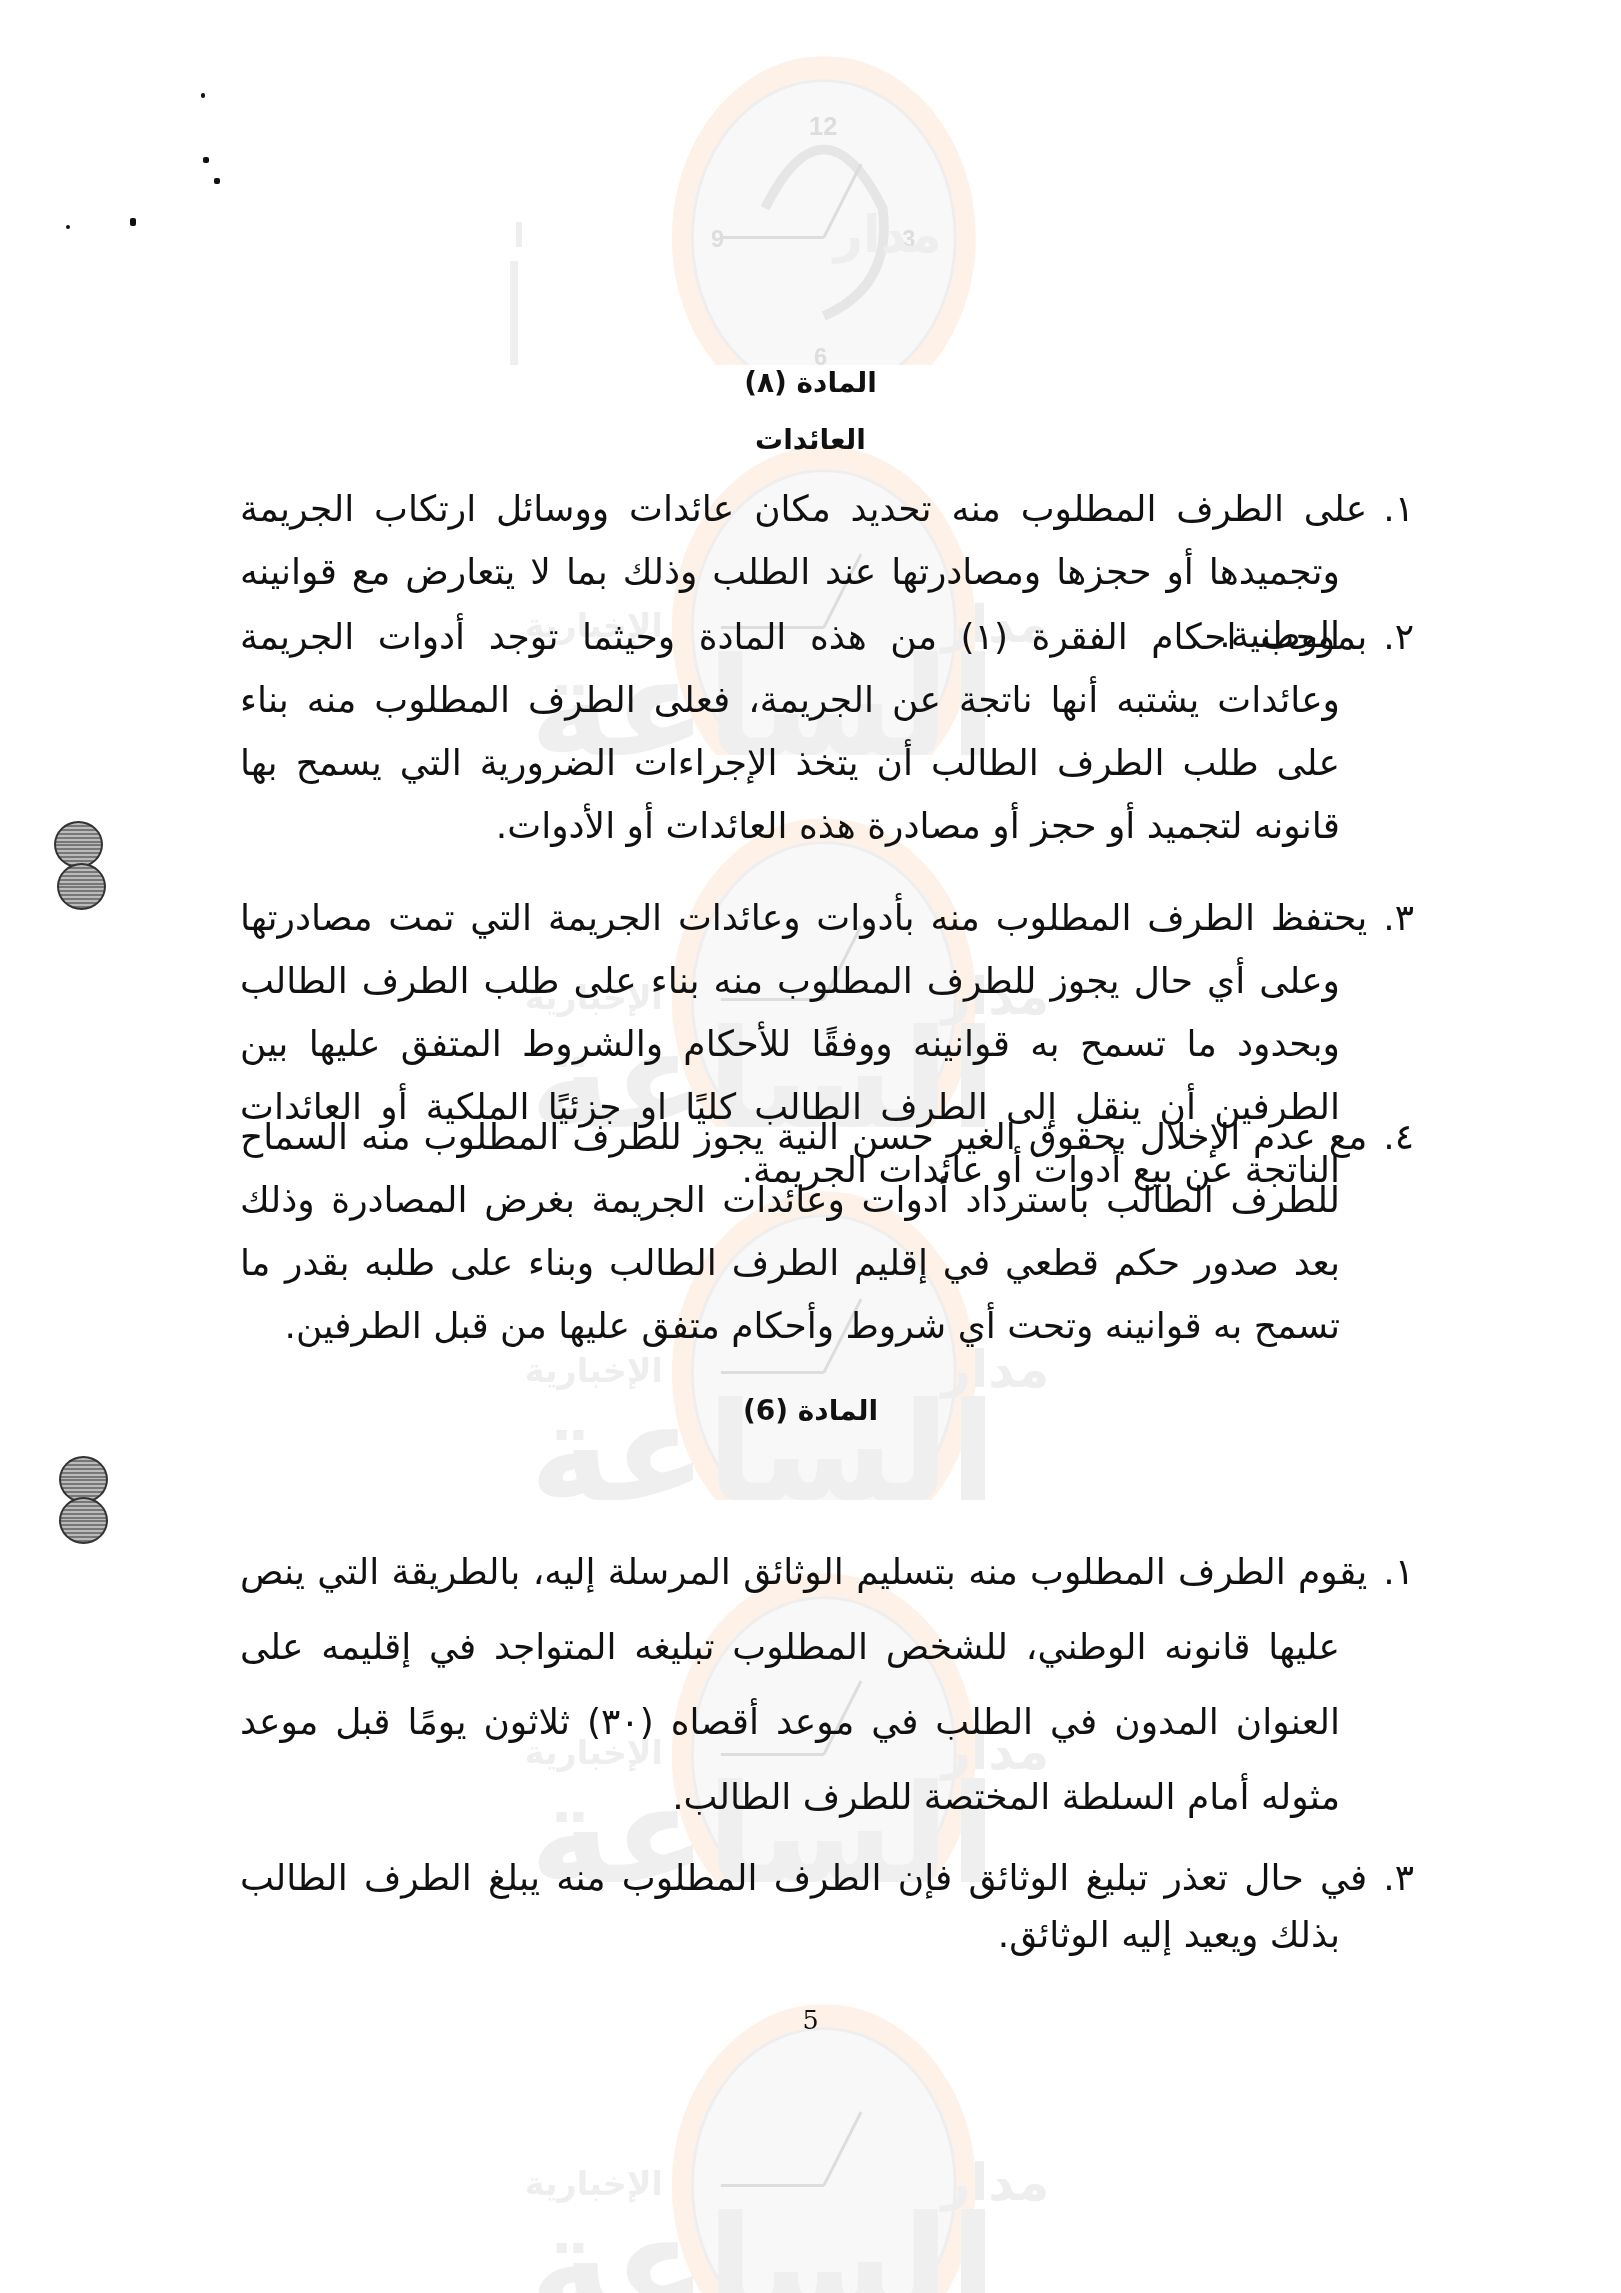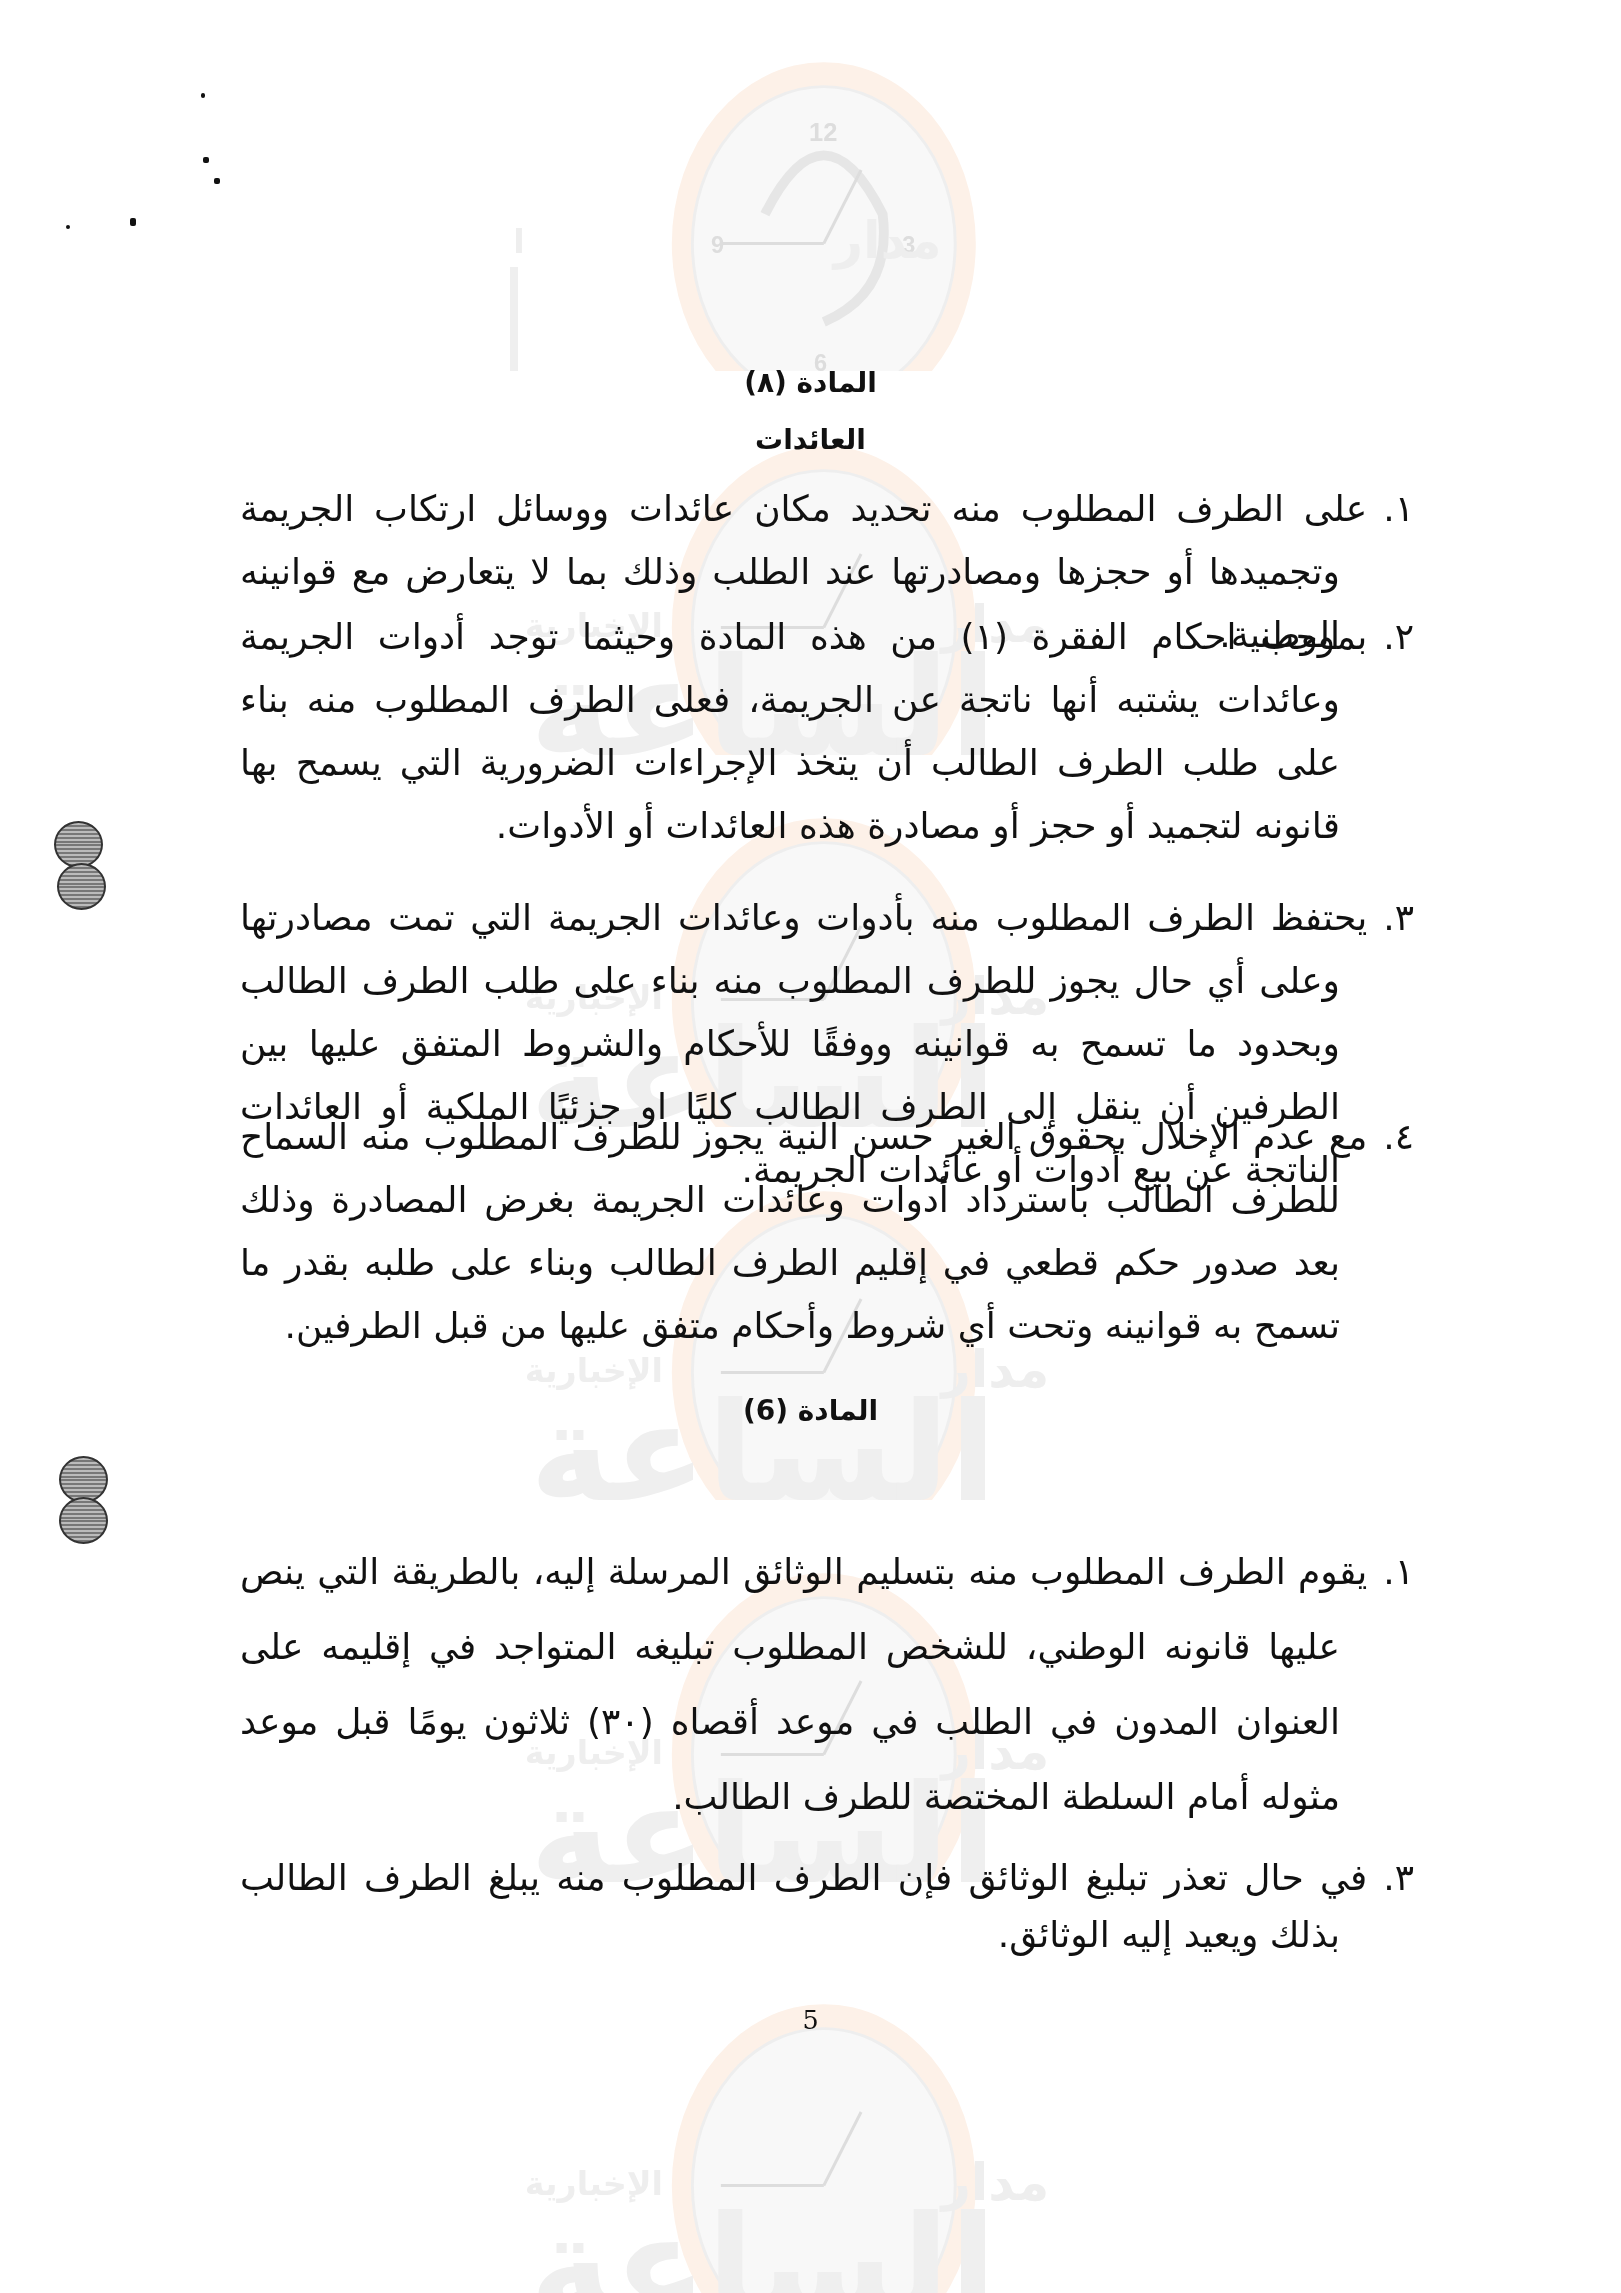--- a/index.html
+++ b/index.html
@@ -35,21 +35,21 @@
       position: absolute; width: 45px; height: 43px; border-radius: 50%;
       background: repeating-linear-gradient(0deg, #777 0 2px, #bbb 2px 3.9px);
       border: 2px solid #333;
     }
     .speck { position: absolute; background: #111; border-radius: 2px; }
   </style>
 </head>
 <body>
 
 <div class="watermark-layer">
-  <div class="wm" style="top:18px">
+  <div class="wm" style="top:12px">
     <svg viewBox="0 0 620 360">
       <ellipse cx="320" cy="230" rx="155" ry="185" fill="#fdf1e8"></ellipse>
       <ellipse cx="320" cy="230" rx="134" ry="160" fill="#f8f8f8" stroke="#eeeeee" stroke-width="3"></ellipse>
       <path d="M260 200 q60 -120 120 0 q10 80 -60 110" fill="none" stroke="#e6e6e6" stroke-width="10"></path>
       <line x1="320" y1="230" x2="215" y2="230" stroke="#dddddd" stroke-width="3"></line>
       <line x1="320" y1="230" x2="358" y2="155" stroke="#dddddd" stroke-width="3"></line>
       <text x="305" y="125" font-size="26" fill="#dddddd" font-family="Liberation Sans, sans-serif" font-weight="bold">12</text>
       <text x="400" y="240" font-size="24" fill="#dddddd" font-family="Liberation Sans, sans-serif" font-weight="bold">3</text>
       <text x="205" y="240" font-size="24" fill="#dddddd" font-family="Liberation Sans, sans-serif" font-weight="bold">9</text>
       <text x="310" y="360" font-size="24" fill="#dddddd" font-family="Liberation Sans, sans-serif" font-weight="bold">6</text>

